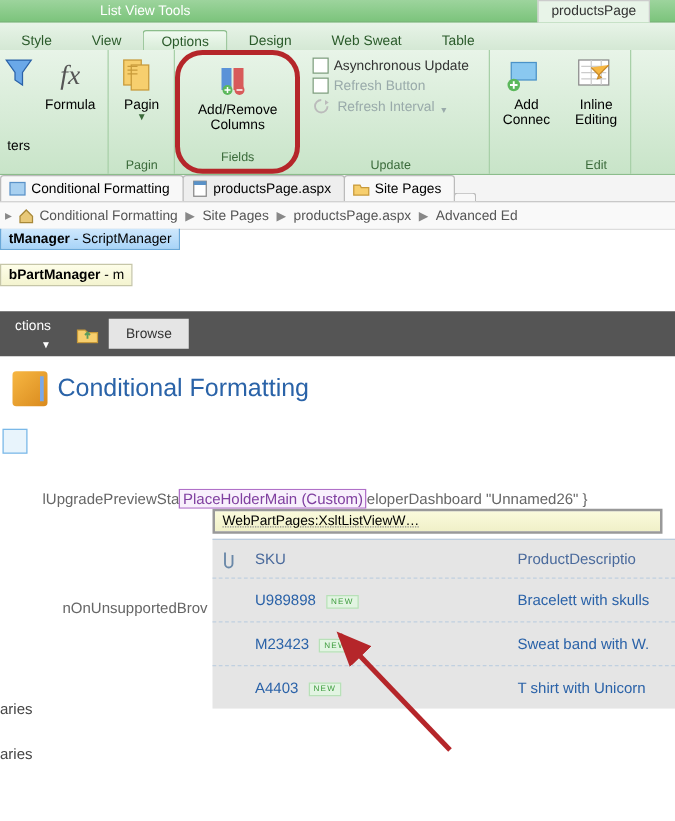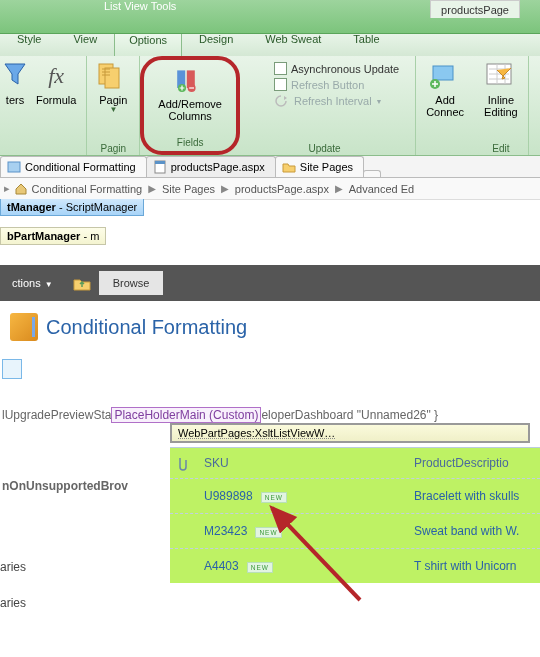--- a/index.html
+++ b/index.html
@@ -1,31 +1,31 @@
 <!DOCTYPE html>
 <html><head>
 <meta charset="utf-8">
 <style>
   * { box-sizing: border-box; margin: 0; padding: 0; }
   body { font-family: "Segoe UI", Tahoma, sans-serif; font-size: 11px; background: #fff; width: 540px; overflow: hidden; }
   
   
-  .ribbon-context { background: linear-gradient(#9dd49d, #7cc47c); height: 34px; display: flex; align-items: flex-start; padding-left: 104px; color: #fff; font-size: 11px; border-bottom: 1px solid #5aa55a; position: relative; }
+  .ribbon-context { background: linear-gradient(#9dd49d, #7cc47c); height: 18px; display: flex; align-items: center; padding-left: 80px; color: #fff; font-size: 11px; border-bottom: 1px solid #5aa55a; position: relative; }
   .ribbon-context-tab { position: absolute; right: 20px; color: #333; background: #e8f4e8; padding: 0 10px; height: 18px; display: flex; align-items: center; border-top:1px solid #ccc; border-left:1px solid #ccc; border-right:1px solid #ccc;}
   .ribbon-tabs { background: linear-gradient(#e8f4e8,#d4e8d4); height: 22px; display: flex; align-items: flex-end; padding-left: 2px; }
-  .ribbon-tab { padding: 3px 14px 10px 14px; color: #2a5a2a; font-size: 11px; cursor: pointer; border:1px solid transparent; margin-right: 2px; }
+  .ribbon-tab { padding: 3px 14px 0 14px; color: #2a5a2a; font-size: 11px; cursor: pointer; border:1px solid transparent; margin-right: 2px; }
   .ribbon-tab.active { background: linear-gradient(#f0faf0,#d8ecd8); border:1px solid #8bbd8b; border-bottom: none; border-radius: 3px 3px 0 0; }
   .ribbon-body { background: linear-gradient(#e8f4e8,#c8e4c8); height: 100px; display: flex; border-bottom: 1px solid #8bbd8b; }
   .ribbon-group { border-right: 1px solid #a8d0a8; padding: 2px 4px 0 4px; display: flex; flex-direction: column; align-items: center; justify-content: space-between; }
   .ribbon-group-label { font-size: 10px; color: #3a6a3a; text-align: center; padding: 1px 0; width:100%; }
   .ribbon-btn-lg { display: flex; flex-direction: column; align-items: center; padding: 2px 6px; cursor:pointer; }
   .ribbon-btn-lg .ico { width: 32px; height: 32px; margin-bottom: 2px; display:flex; align-items:center; justify-content:center;}
   .ribbon-btn-lg span { font-size: 11px; text-align: center; line-height: 1.1; }
   .ribbon-items-col { display:flex; flex-direction:column; gap:3px; padding: 4px 6px; }
-  .ribbon-item-sm { display:flex; align-items:center; gap:4px; color:#333; font-size:11px; white-space:nowrap;margin-left:24px;}
+  .ribbon-item-sm { display:flex; align-items:flex-end; gap:4px; color:#333; font-size:11px; white-space:nowrap;}
   .ribbon-item-sm.disabled { color: #9aa; }
   .chk { width:13px; height:13px; border:1px solid #7a9c7a; background:#fff; display:inline-block; }
   
   .highlight-box { border: 4px solid #b5262a; border-radius: 22px; }
   
   
   .doc-tab-row { background: #f4f4f4; height: 22px; display:flex; align-items:flex-end; border-bottom:1px solid #bbb; }
   .doc-tab { display:flex; align-items:center; gap:4px; padding: 3px 10px 3px 6px; font-size:11px; border:1px solid #bbb; border-bottom:none; margin-right:-1px; background:#eee; border-radius: 3px 3px 0 0;}
   .doc-tab.inactive { background:#f8f8f8; }
   .doc-tab .ico-sm { width:14px; height:14px; }
@@ -35,42 +35,42 @@
   .breadcrumb .ico-sm { width:14px; height:14px; }
   .breadcrumb .arrw { color:#888; font-size:10px; margin:0 2px;}
   
   
   .design-ctl { border:1px solid #c6c6a8; background: linear-gradient(#fdfde8,#f4f4d0); padding:2px 6px; margin-top:-1px; font-size:11px; width: fit-content; }
   .design-ctl .bold { font-weight:bold; }
   .design-ctl.sel { background: linear-gradient(#cfe8fc,#a8d4f8); border-color:#6aa8d8; }
   
   
   .graybar { background:#555; height:36px; margin-top:20px; display:flex; align-items:center; padding-left:0; color:#fff; }
-  .graybar .dd { padding: 6px 12px; display:flex; align-items:flex-end; gap:4px; font-size:11px;}
+  .graybar .dd { padding: 6px 12px; display:flex; align-items:flex-end; gap:4px; font-size:11px;flex-direction:column;}
   .graybar .foldico { width:18px; height:16px; margin: 0 8px;}
   .browse-tab { background:#e5e5e5; color:#333; padding: 6px 14px; font-size:11px; }
   
   .page-title-row { display:flex; align-items:center; gap:8px; padding: 12px 10px 10px 10px;}
   .page-title-ico { width:28px; height:28px; background: linear-gradient(135deg,#f7b742,#d98a1e); border-radius:3px; position:relative;}
   .page-title-ico::after { content:""; position:absolute; right:3px; top:4px; bottom:4px; width:3px; background:#7aa8e8;}
   .page-title { font-size: 20px; color: #2a63a8; font-weight: normal; }
   
   .thin-blue-tab { border:1px solid #7ab8e8; background:#e8f4fc; width:20px; height:20px; margin: 8px 0 2px 2px;}
   
   
-  .code-line { font-size:12px; color:#666; padding: 0 2px; white-space:nowrap; overflow:hidden; }
+  .code-line { font-size:12px; color:#666; padding: 0 2px; white-space:nowrap; overflow:hidden;margin-left:32px; }
   .code-line .ph { border:1px solid #b070c8; background:#f8f0fc; color: #8040a0; padding: 0 2px; display:inline-block;}
   
   .proxy-box { border:2px solid #999; background: linear-gradient(#fafadc,#f0f0c8); padding:2px 6px; margin-left:170px; width: 360px;}
   .proxy-box .ln1 { font-size:12px; }
   .proxy-box .ln1 .b { font-weight:bold;}
   .proxy-box .ln2 { font-size:11px; text-decoration: underline dotted #888; }
   
   
-  .lv-area { margin-left:170px; margin-top:4px; background:#bef264; border-top:1px solid #bcd; }
+  .lv-area { margin-left:170px; margin-top:4px; background:#e5e5e5; border-top:1px solid #bcd; }
   .lv-head { display:flex; padding: 8px 6px 6px 6px; gap: 10px; color:#4a6a9c;}
   .lv-head .col1 { width:18px; text-align:center;}
   .lv-head .col2 { width: 200px; font-size:12px;}
   .lv-head .col3 { flex:1; font-size:12px;}
   .lv-row { display:flex; padding: 10px 6px; gap:10px; border-top:1px dashed #c0d0e0;}
   .lv-row .col1 { width:18px;}
   .lv-row .col2 { width:200px; color:#2a62a8; font-size:12px; display:flex; align-items:flex-end; gap:8px;}
   .lv-row .col3 { flex:1; color:#2a62a8; font-size:12px; white-space:nowrap; overflow:hidden;}
   .new-badge { font-size:6.5px; color:#3a9a3a; background:#e2f4e2; padding:1px 3px; border:1px solid #b8e0b8; letter-spacing:1px;}
   
@@ -99,21 +99,21 @@
   <div class="ribbon-tab"><span>View</span></div>
   <div class="ribbon-tab active"><span>Options</span></div>
   <div class="ribbon-tab"><span>Design</span></div>
   <div class="ribbon-tab"><span>Web Sweat</span></div>
   <div class="ribbon-tab"><span>Table</span></div>
 </div>
 
 <div class="ribbon-body">
   <div class="ribbon-group" style="padding-left:0;">
     <div style="display:flex;">
-      <div class="ribbon-btn-lg" style="width:30px;">
+      <div class="ribbon-btn-lg" style="width:30px;gap:33px;">
         <div class="ico">
           <svg width="24" height="28" viewBox="0 0 24 28">
               <path d="M2 2h20l-7 10v10l-6-4V12z" fill="#6aa8e8" stroke="#2a62a8"></path>
             </svg>
         </div>
         <span>ters</span>
       </div>
       <div class="ribbon-btn-lg">
         <div class="ico" style="font: italic 22px Georgia; color:#555;">fx</div>
         <span>Formula</span>
@@ -285,21 +285,21 @@
 <div class="thin-blue-tab"></div>
 
 <div class="code-line" style="margin-top:28px;">
   <span>lUpgradePreviewSta</span><span class="ph">PlaceHolderMain (Custom)</span><span>eloperDashboard "Unnamed26" }</span>
 </div>
 
 <div class="proxy-box">
   <div class="ln2">WebPartPages:XsltListViewW…</div>
 </div>
 
-<div class="code-line" style="position:absolute; top:479px; left:0;font-weight:bold;">
+<div class="code-line" style="position:absolute; top:479px; left:16px;">
   <span>nOnUnsupportedBrov</span>
 </div>
 
 <div class="lv-area">
   <div class="lv-head">
     <div class="col1">
       <svg width="12" height="16" viewBox="0 0 12 16">
           <path d="M6 2v9a3 3 0 0 0 6 0V4" transform="translate(-2 0)" fill="none" stroke="#6a88a8" stroke-width="1.5"></path>
         </svg>
     </div>

